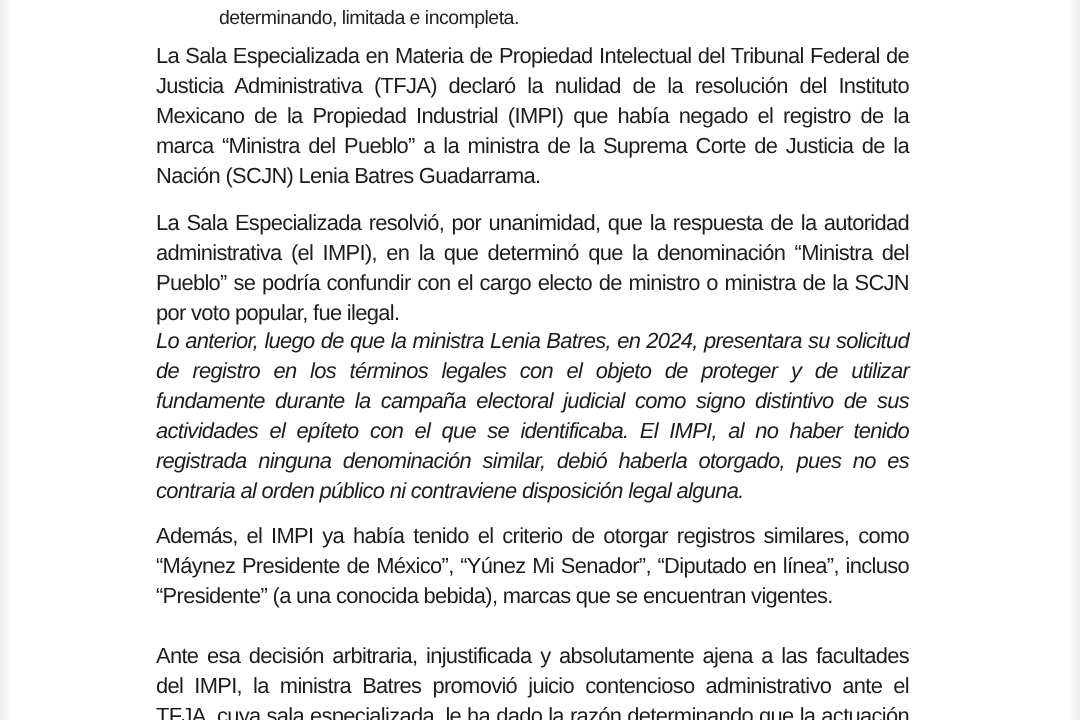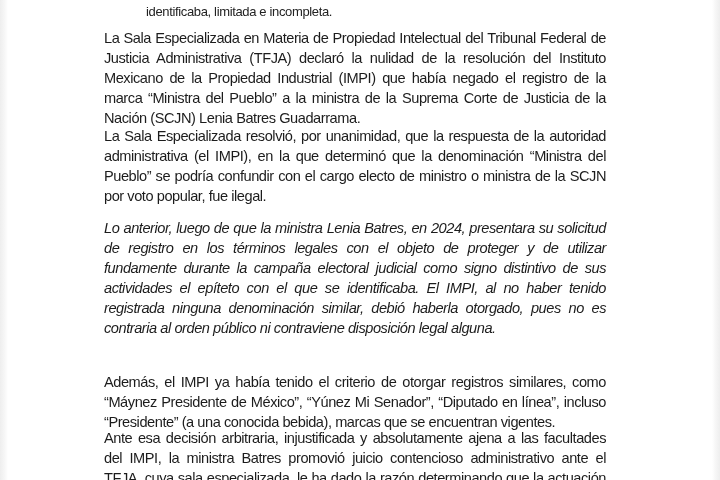--- a/index.html
+++ b/index.html
@@ -51,34 +51,34 @@
       left: 0;
       width: 502px;
       margin: 0;
       font-size: 14.6px;
       line-height: 20px;
       letter-spacing: -0.45px;
       text-align: justify;
       text-align-last: left;
     }
     #p1 { top: 28px; }
-    #p2 { top: 126px; }
+    #p2 { top: 139px; }
     #p3 { top: 218px; font-style: italic; }
-    #p4 { top: 348px; margin-top: 24px; }
+    #p4 { top: 348px; }
     #p5 { top: 428px; }
   </style>
 </head>
 <body>
 
 <div class="viewport">
   <div class="edge-left"></div>
   <div class="edge-right"></div>
 
   <div class="page">
-    <p class="list-continuation">identificaba, limitada e incompleta.</p>
+    <p class="list-continuation">determinando, limitada e incompleta.</p>
 
     <p class="para" id="p1">La Sala Especializada en Materia de Propiedad Intelectual del Tribunal Federal de Justicia Administrativa (TFJA) declaró la nulidad de la resolución del Instituto Mexicano de la Propiedad Industrial (IMPI) que había negado el registro de la marca “Ministra del Pueblo” a la ministra de la Suprema Corte de Justicia de la Nación (SCJN) Lenia Batres Guadarrama.</p>
 
     <p class="para" id="p2">La Sala Especializada resolvió, por unanimidad, que la respuesta de la autoridad administrativa (el IMPI), en la que determinó que la denominación “Ministra del Pueblo” se podría confundir con el cargo electo de ministro o ministra de la SCJN por voto popular, fue ilegal.</p>
 
     <p class="para" id="p3">Lo anterior, luego de que la ministra Lenia Batres, en 2024, presentara su solicitud de registro en los términos legales con el objeto de proteger y de utilizar fundamente durante la campaña electoral judicial como signo distintivo de sus actividades el epíteto con el que se identificaba. El IMPI, al no haber tenido registrada ninguna denominación similar, debió haberla otorgado, pues no es contraria al orden público ni contraviene disposición legal alguna.</p>
 
     <p class="para" id="p4">Además, el IMPI ya había tenido el criterio de otorgar registros similares, como “Máynez Presidente de México”, “Yúnez Mi Senador”, “Diputado en línea”, incluso “Presidente” (a una conocida bebida), marcas que se encuentran vigentes.</p>
 
     <p class="para" id="p5">Ante esa decisión arbitraria, injustificada y absolutamente ajena a las facultades del IMPI, la ministra Batres promovió juicio contencioso administrativo ante el TFJA, cuya sala especializada, le ha dado la razón determinando que la actuación de la autoridad</p>

